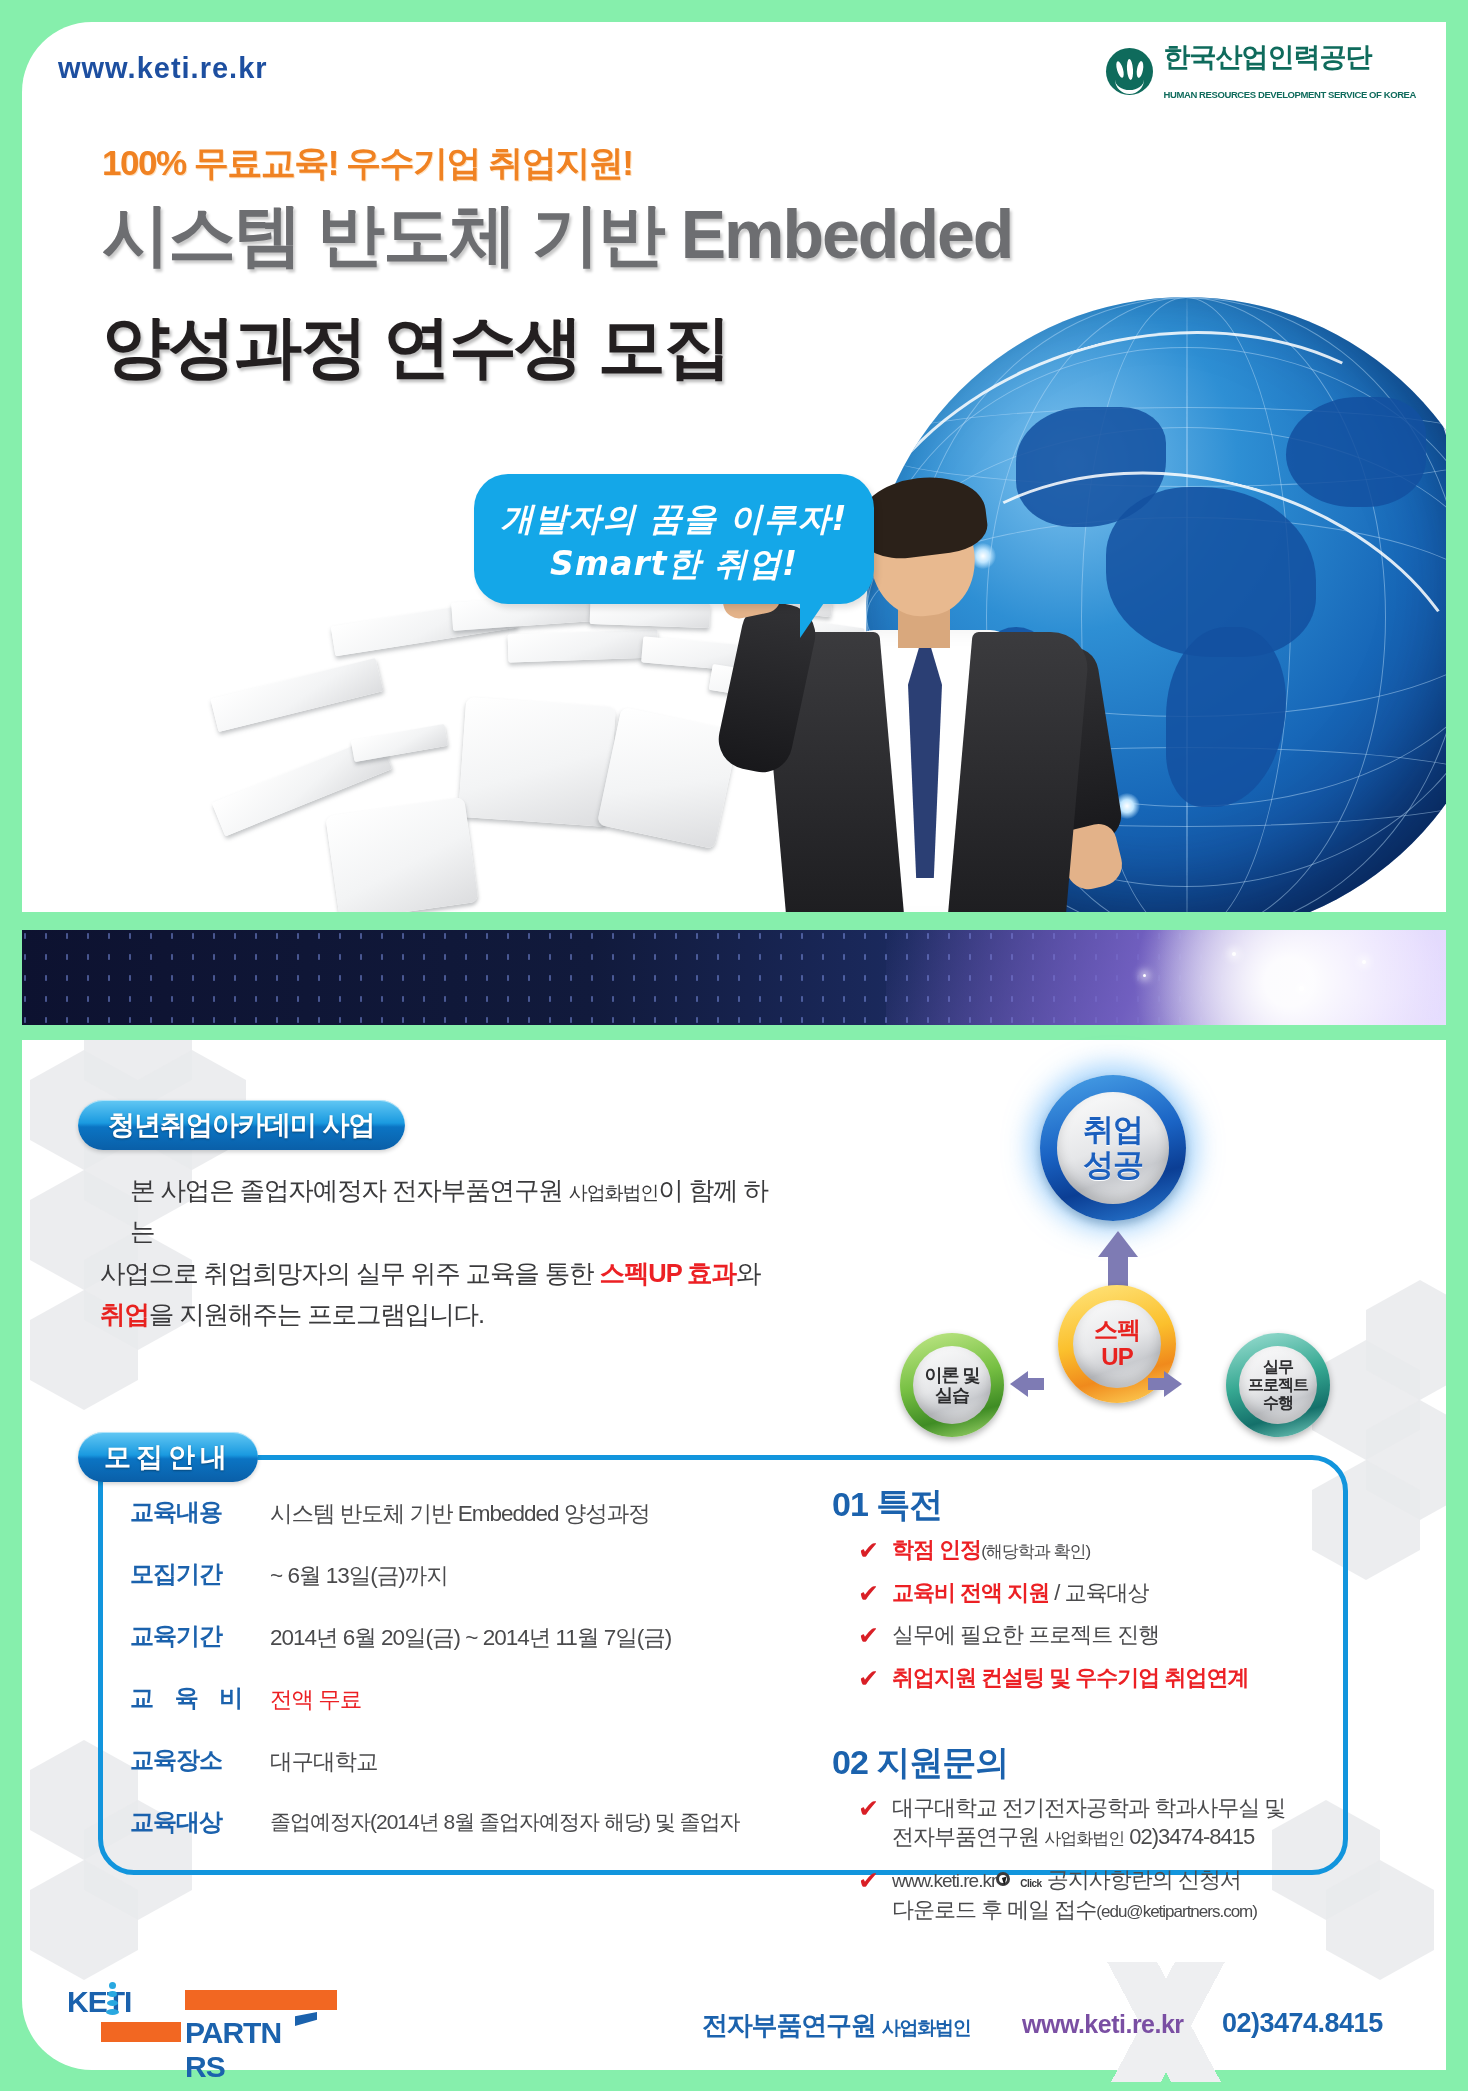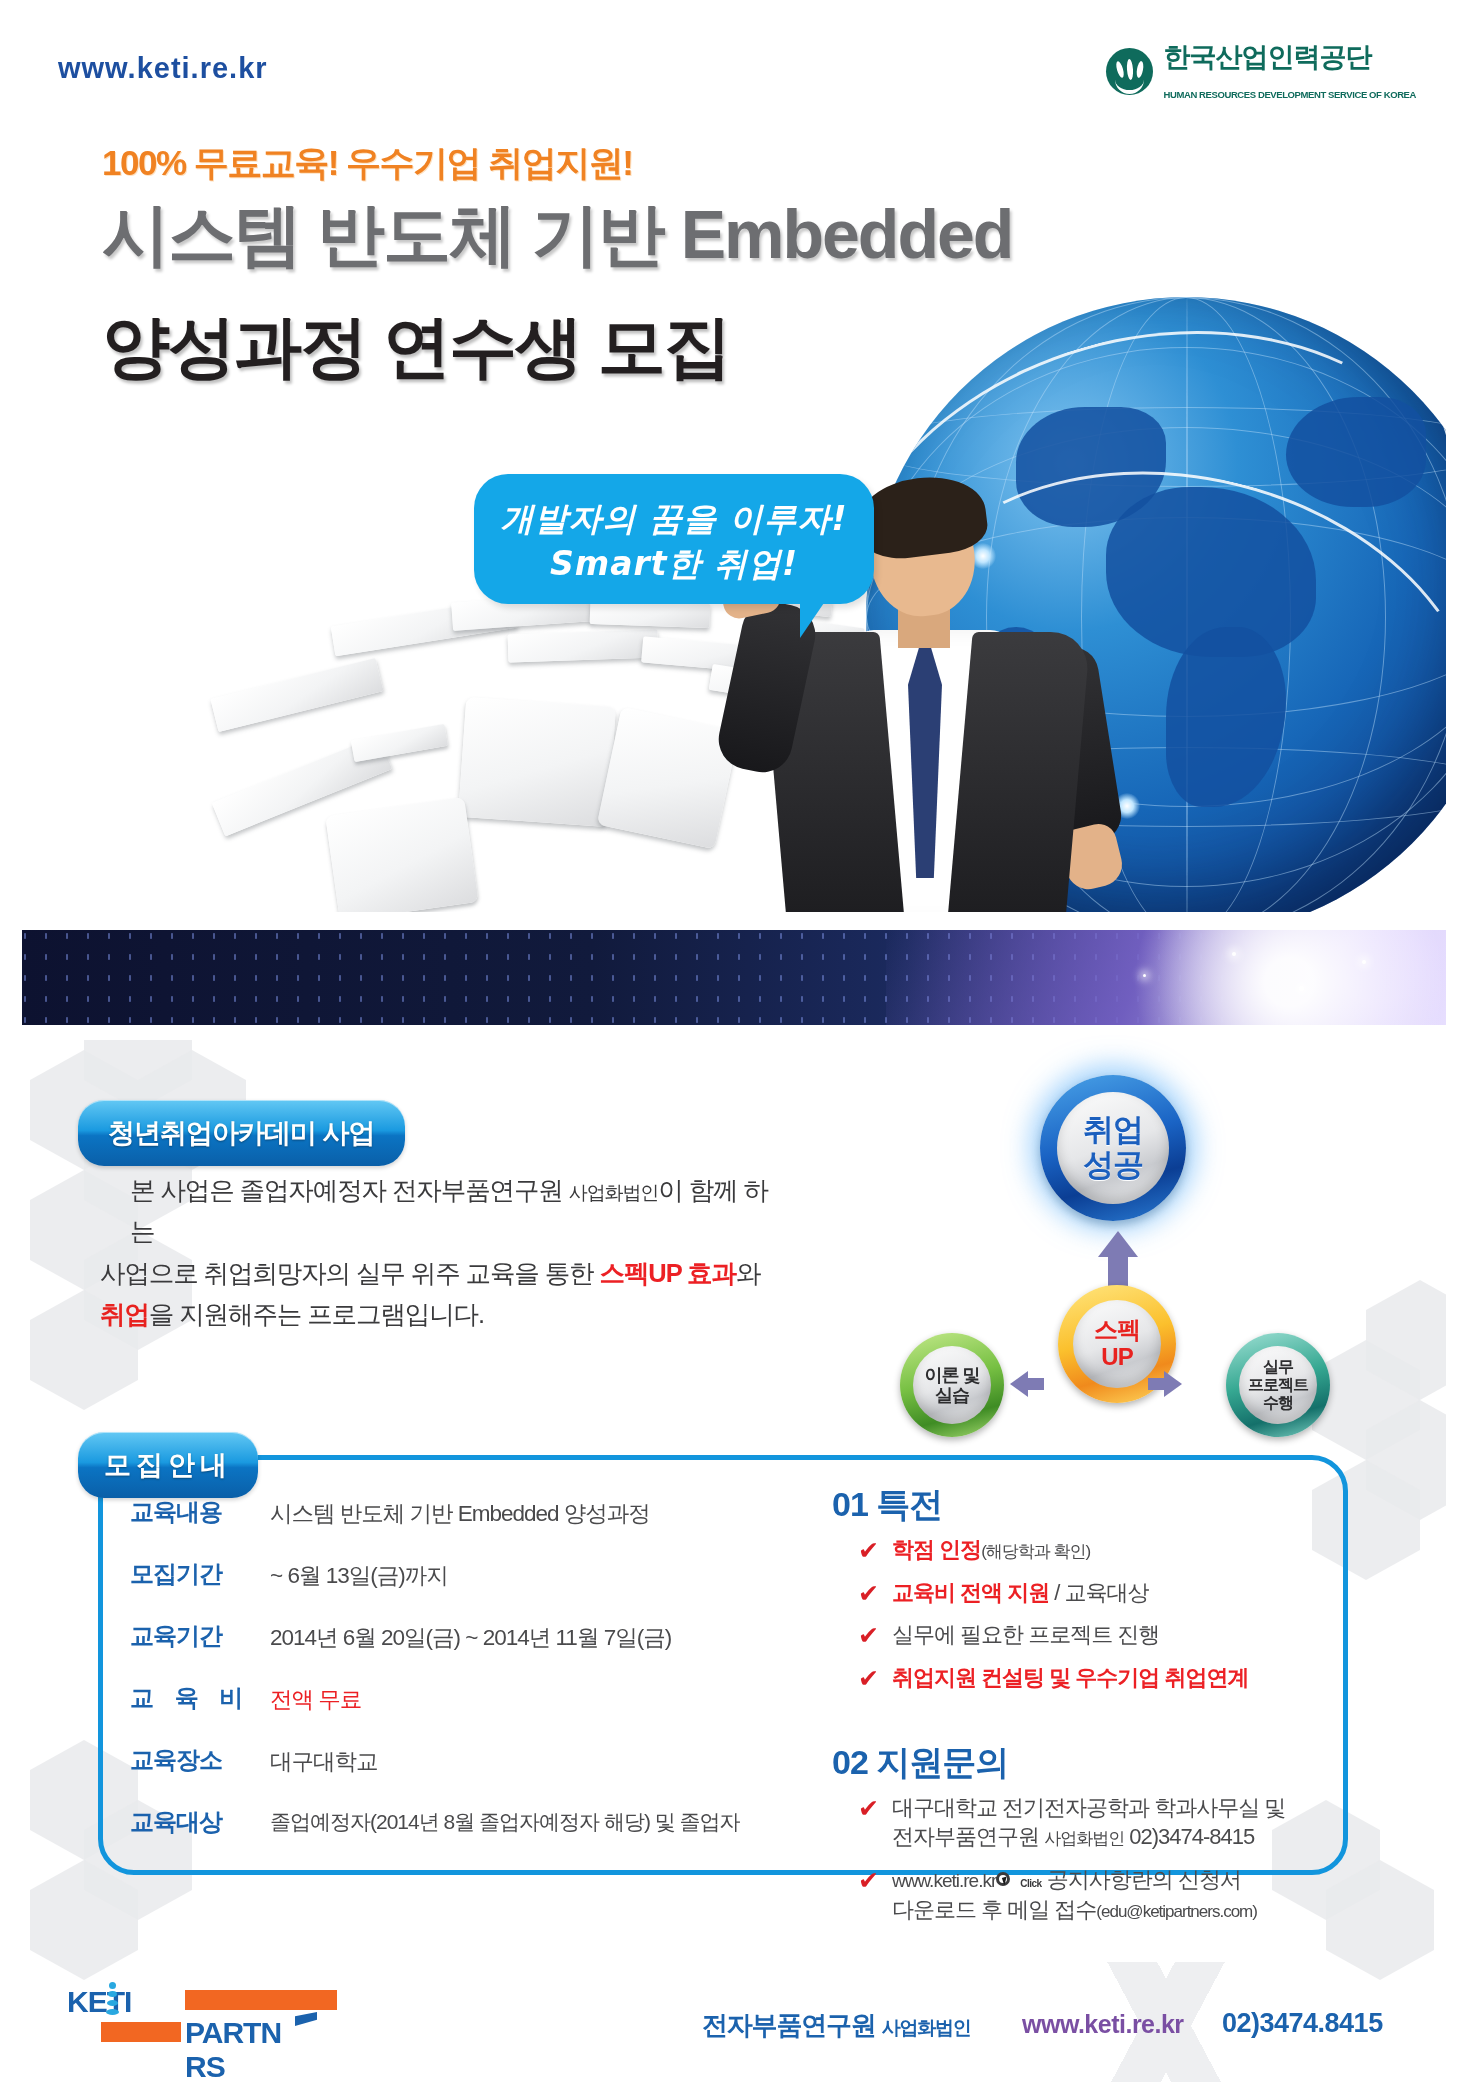--- a/index.html
+++ b/index.html
@@ -7,21 +7,21 @@
   body{
     width:1468px; height:2091px;
     font-family:"Liberation Sans","DejaVu Sans",sans-serif;
     position:relative; overflow:hidden;
     background:#0077c0;
   }
 
   
   .poster{
     position:absolute; inset:0;
-    background:#ffffff;
+    background:#86efac;
   }
 
   
   .hero{
     position:absolute; left:22px; top:22px; width:1424px; height:890px;
     background:#ffffff;
     border-radius:70px 0 0 0;
     overflow:hidden;
   }
   .hero-url{
@@ -206,21 +206,21 @@
   .hexbg{ position:absolute; inset:0; pointer-events:none; }
   .hexbg b{
     position:absolute; display:block; width:108px; height:120px;
     background:#e9eaec;
     clip-path:polygon(50% 0,100% 25%,100% 75%,50% 100%,0 75%,0 25%);
     opacity:.85;
   }
 
   
   .pill{
-    position:absolute; height:66px; padding:0 30px;
+    position:absolute; height:50px; padding:0 30px;
     display:flex; align-items:center; justify-content:center;
     border-radius:26px;
     background:linear-gradient(180deg,#63c8f4 0%,#1a9ae0 46%,#0b74c3 54%,#0a5fa8 100%);
     color:#ffffff; font-size:27px; font-weight:bold; letter-spacing:-1px;
     box-shadow:0 2px 4px rgba(0,0,0,.18), inset 0 1px 0 rgba(255,255,255,.5);
     text-shadow:0 1px 2px rgba(0,0,0,.35);
     z-index:4;
   }
   #pill-academy{ left:78px; top:1100px; }
   #pill-recruit{ left:78px; top:1432px; letter-spacing:5px; padding:0 26px; }

